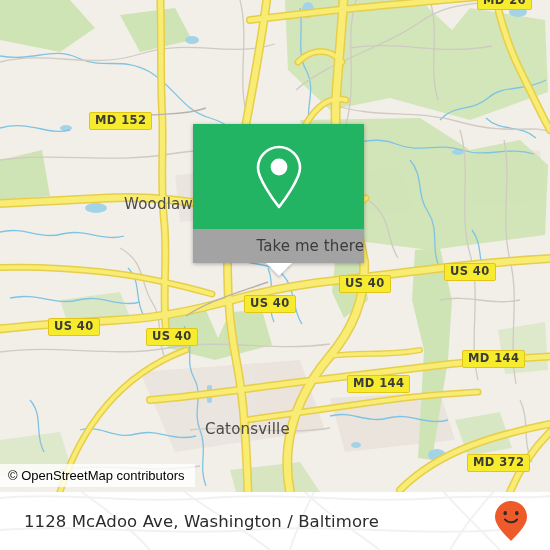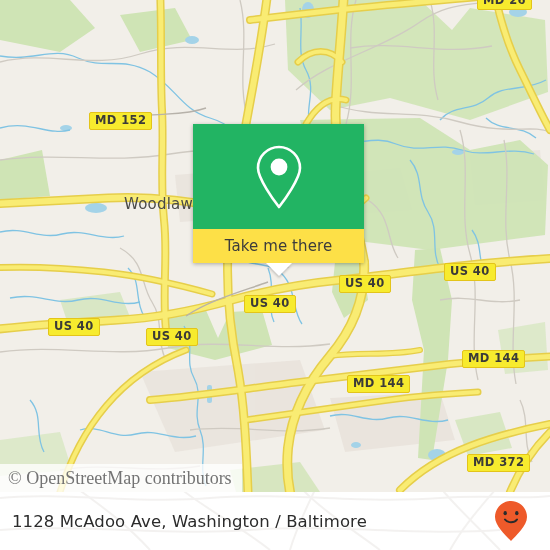--- a/index.html
+++ b/index.html
@@ -67,25 +67,25 @@
   }
   #callout-green {
     height: 105px;
     background: #22b463;
     display: flex;
     align-items: center;
     justify-content: center;
   }
   #callout-green svg { display: block; }
   #callout-label-bar {
-    background: #fde047;
+    background: #a3a3a3;
     height: 34px;
     display: flex;
     align-items: center;
-    justify-content: center;
+    justify-content: flex-end;
   }
   #callout-label {
     font-family: "DejaVu Sans", sans-serif;
     font-size: 15px;
     color: #3c3c3c;
     letter-spacing: 0.1px;
   }
   #callout-tail {
     position: absolute;
     left: 50%;
@@ -98,23 +98,23 @@
     filter: drop-shadow(0 2px 1px rgba(0,0,0,0.18));
   }
 
   
   #attribution {
     position: absolute;
     left: 0;
     top: 464px;
     background: rgba(255,255,255,0.78);
     padding: 4px 10px 4px 8px;
-    font-family: Liberation Serif, serif;
-    font-size: 18px;
-    color: #737373;
+    font-family: Liberation Sans, sans-serif;
+    font-size: 13px;
+    color: #000000;
     z-index: 45;
     white-space: nowrap;
   }
 
   
   #footer {
     position: absolute;
     left: 0;
     top: 492px;
     width: 550px;
@@ -128,21 +128,21 @@
   #footer-watermark {
     position: absolute;
     left: 0; top: -34px;
     width: 550px; height: 92px;
     opacity: 0.30;
     pointer-events: none;
   }
   #footer-address {
     position: relative;
     z-index: 2;
-    margin-left: 12px;
+    margin-left: 24px;
     font-family: "DejaVu Sans", sans-serif;
     font-size: 16.5px;
     color: #2b2b2b;
     letter-spacing: 0.1px;
     white-space: nowrap;
   }
   #brand {
     position: relative;
     z-index: 2;
     margin-right: 22px;
@@ -307,20 +307,21 @@
         <path d="M298,62 C312,48 330,48 342,62" stroke-width="4"></path>
       </g>
 
       <g stroke="#b7b2aa" stroke-width="1.4" fill="none">
         <path d="M186,316 C210,300 240,292 268,282"></path>
         <path d="M120,122 C150,110 178,118 206,108"></path>
       </g>
     </svg>
 
     <div class="place-label" style="left:124px; top:195px;">Woodlawn</div>
+    <div class="place-label" style="left:205px; top:420px;">Catonsville</div>
 
     <div class="shield" style="left:89px;  top:112px;">MD 152</div>
     <div class="shield" style="left:48px;  top:318px;">US 40</div>
     <div class="shield" style="left:146px; top:328px;">US 40</div>
     <div class="shield" style="left:244px; top:295px;">US 40</div>
     <div class="shield" style="left:339px; top:275px;">US 40</div>
     <div class="shield" style="left:444px; top:263px;">US 40</div>
     <div class="shield" style="left:462px; top:350px;">MD 144</div>
     <div class="shield" style="left:347px; top:375px;">MD 144</div>
     <div class="shield" style="left:467px; top:454px;">MD 372</div>

